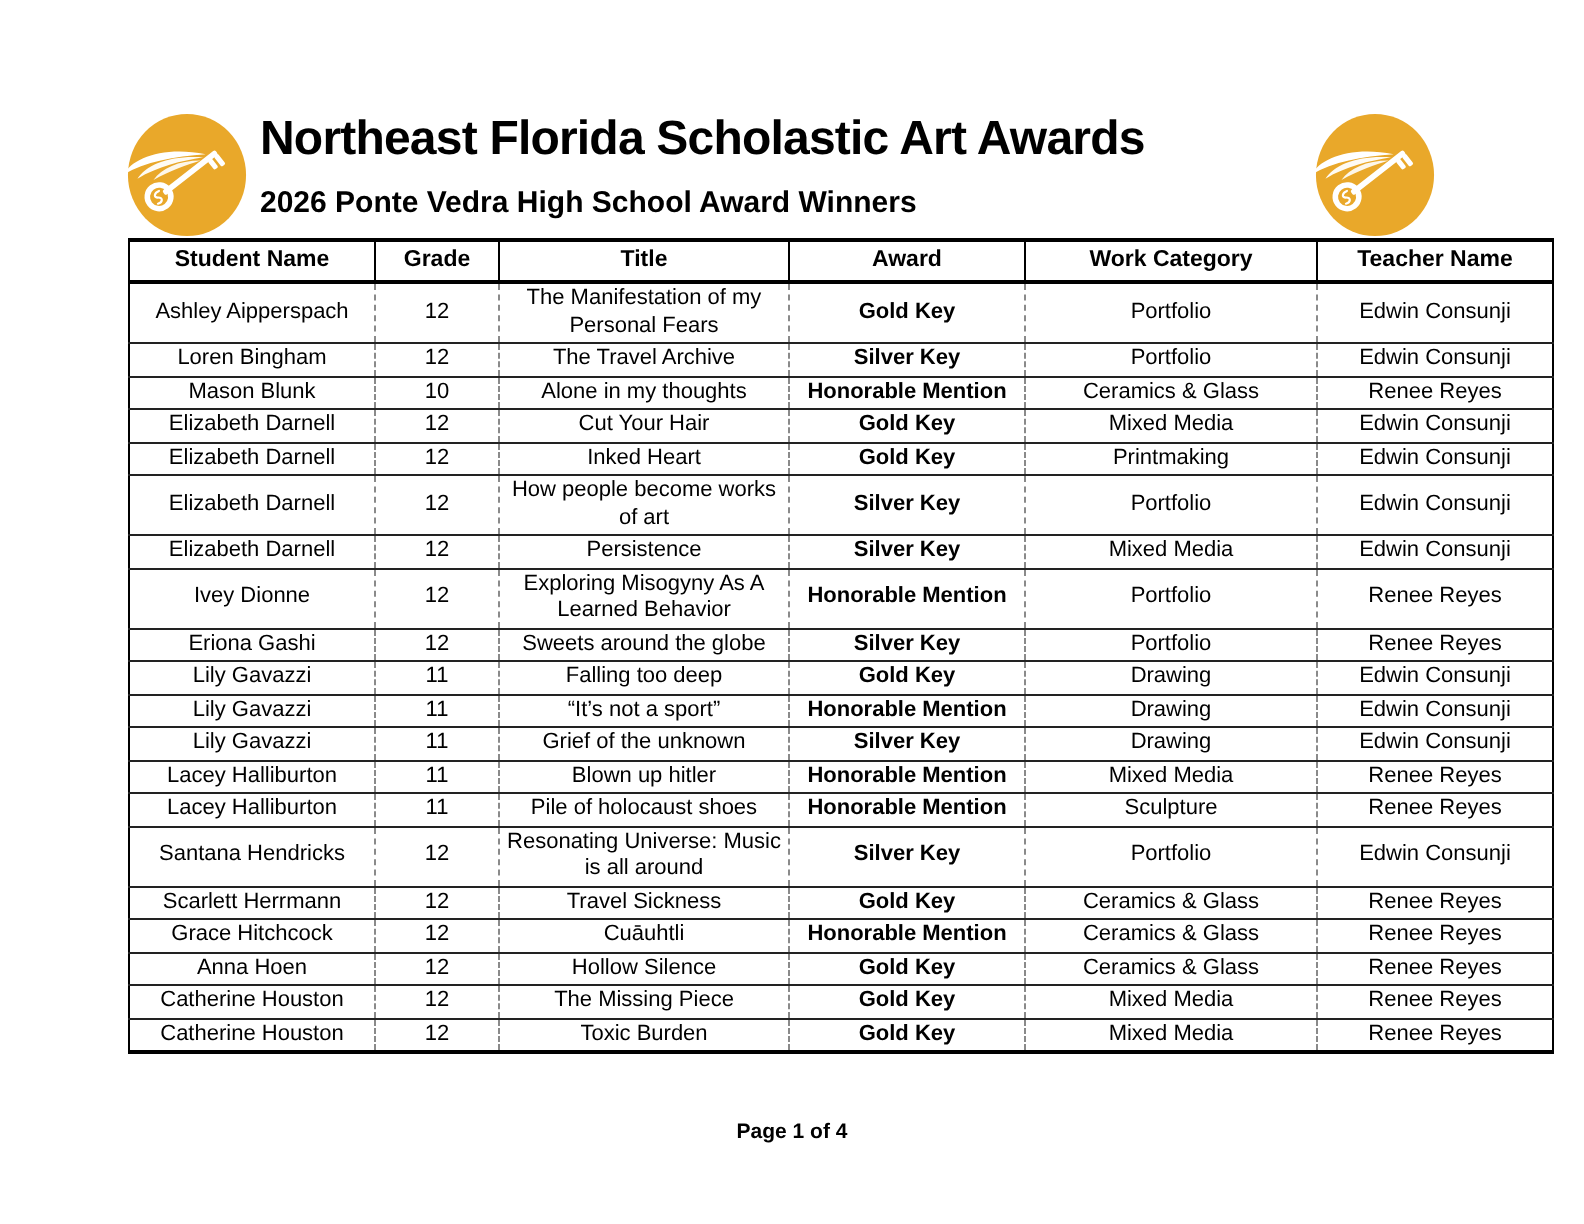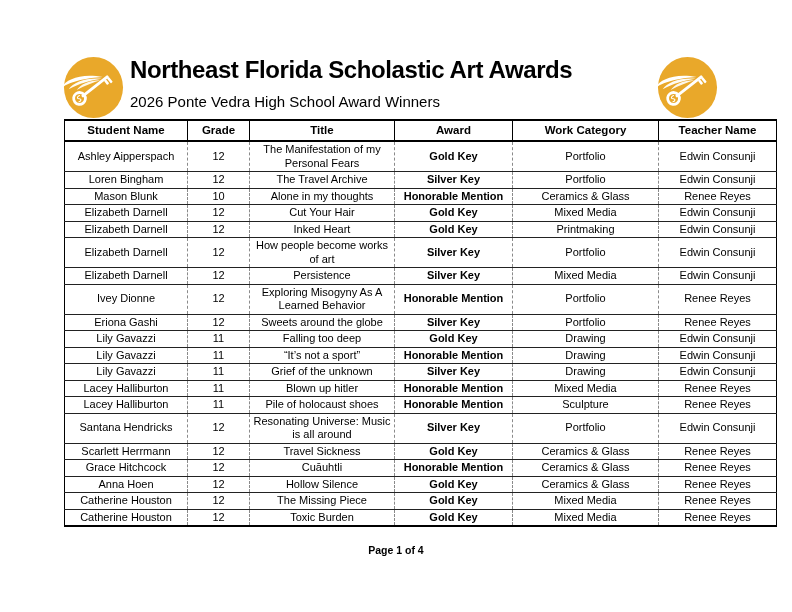--- a/index.html
+++ b/index.html
@@ -8,21 +8,21 @@
     font-family:"Liberation Sans",sans-serif;color:#000;overflow:hidden;
   }
   .logo{position:absolute;width:63px;height:63px;}
   .logo-left{left:62px;top:56px;}
   .logo-right{left:656px;top:56px;}
   .title-block{position:absolute;top:56px;left:130px;width:532px;text-align:left;}
   .main-title{
     font-size:24px;font-weight:900;letter-spacing:-0.4px;line-height:28px;
     font-family:"Liberation Sans",sans-serif;
   }
-  .sub-title{font-size:15px;font-weight:400;margin-top:9px;line-height:18px;}
+  .sub-title{font-size:15px;font-weight:700;margin-top:9px;line-height:18px;}
   table.awards{
     position:absolute;left:40px;top:119px;width:712px;
     border-collapse:collapse;table-layout:fixed;
     border-top:2.4px solid #000;border-bottom:2.4px solid #000;margin-left:24px;
   }
   col.c0{width:123px;} col.c1{width:62px;} col.c2{width:145px;}
   col.c3{width:118px;} col.c4{width:146px;} col.c5{width:118px;}
   th{
     font-size:11.5px;font-weight:700;padding:2px 2px 3px 2px;
     border:1.4px solid #000;border-top:none;border-bottom:2px solid #000;
@@ -32,21 +32,21 @@
     font-size:11px;text-align:center;padding:1px 3px;line-height:13.5px;
     border-top:1.4px solid #222;border-bottom:1.4px solid #222;
     border-left:1px dashed #8a8a8a;border-right:1px dashed #8a8a8a;
     word-wrap:break-word;
   }
   td:first-child,th:first-child{border-left:1px solid #000;}
   td:last-child,th:last-child{border-right:1px solid #000;}
   td.c2{}
   td.c3{font-weight:700;}
   .footer{
-    position:absolute;top:544px;left:0;width:100%;text-align:center;
+    position:absolute;top:560px;left:0;width:100%;text-align:center;
     font-size:10.5px;font-weight:600;
   }
 </style>
 </head>
 <body>
 
 <div class="logo logo-left">
   <svg viewBox="0 0 64 64" width="63" height="63">
     <ellipse cx="32" cy="32" rx="30" ry="31" fill="#E9A82A"></ellipse>
     <g transform="rotate(-38 32 32)" fill="#ffffff">

